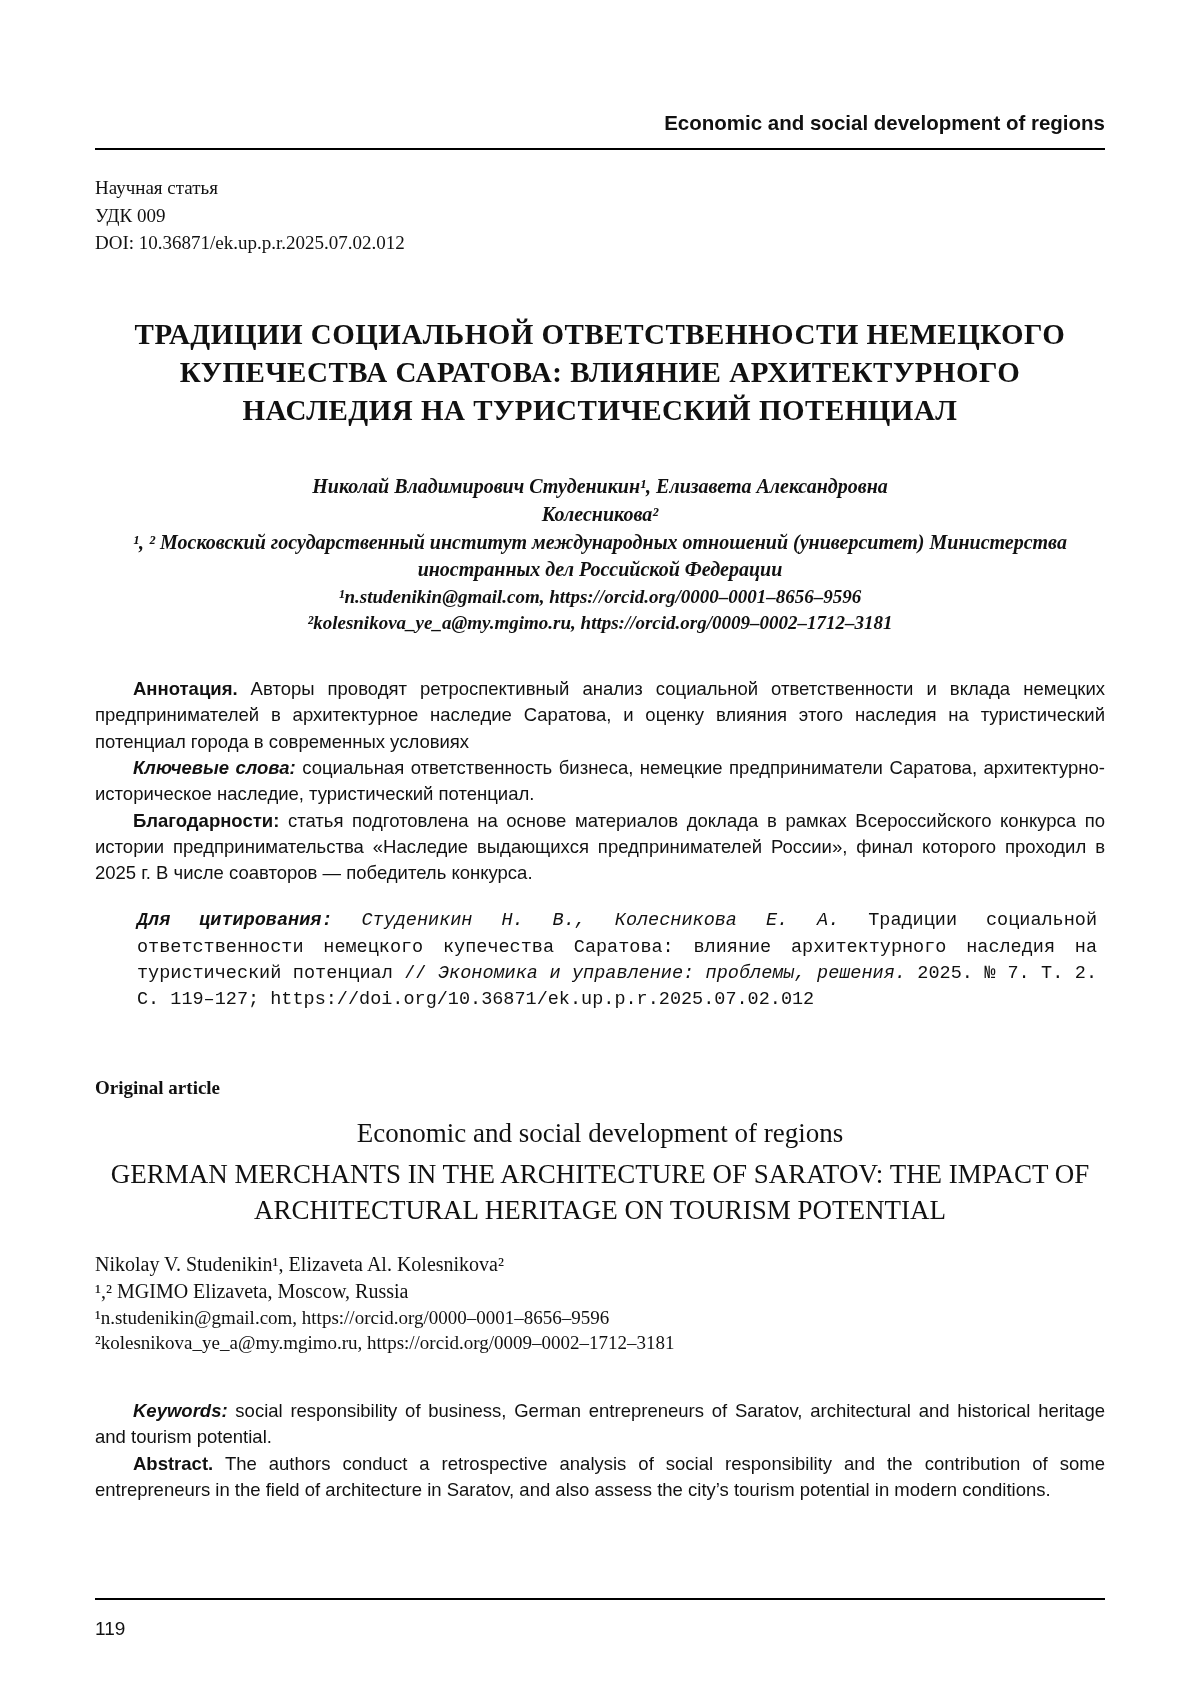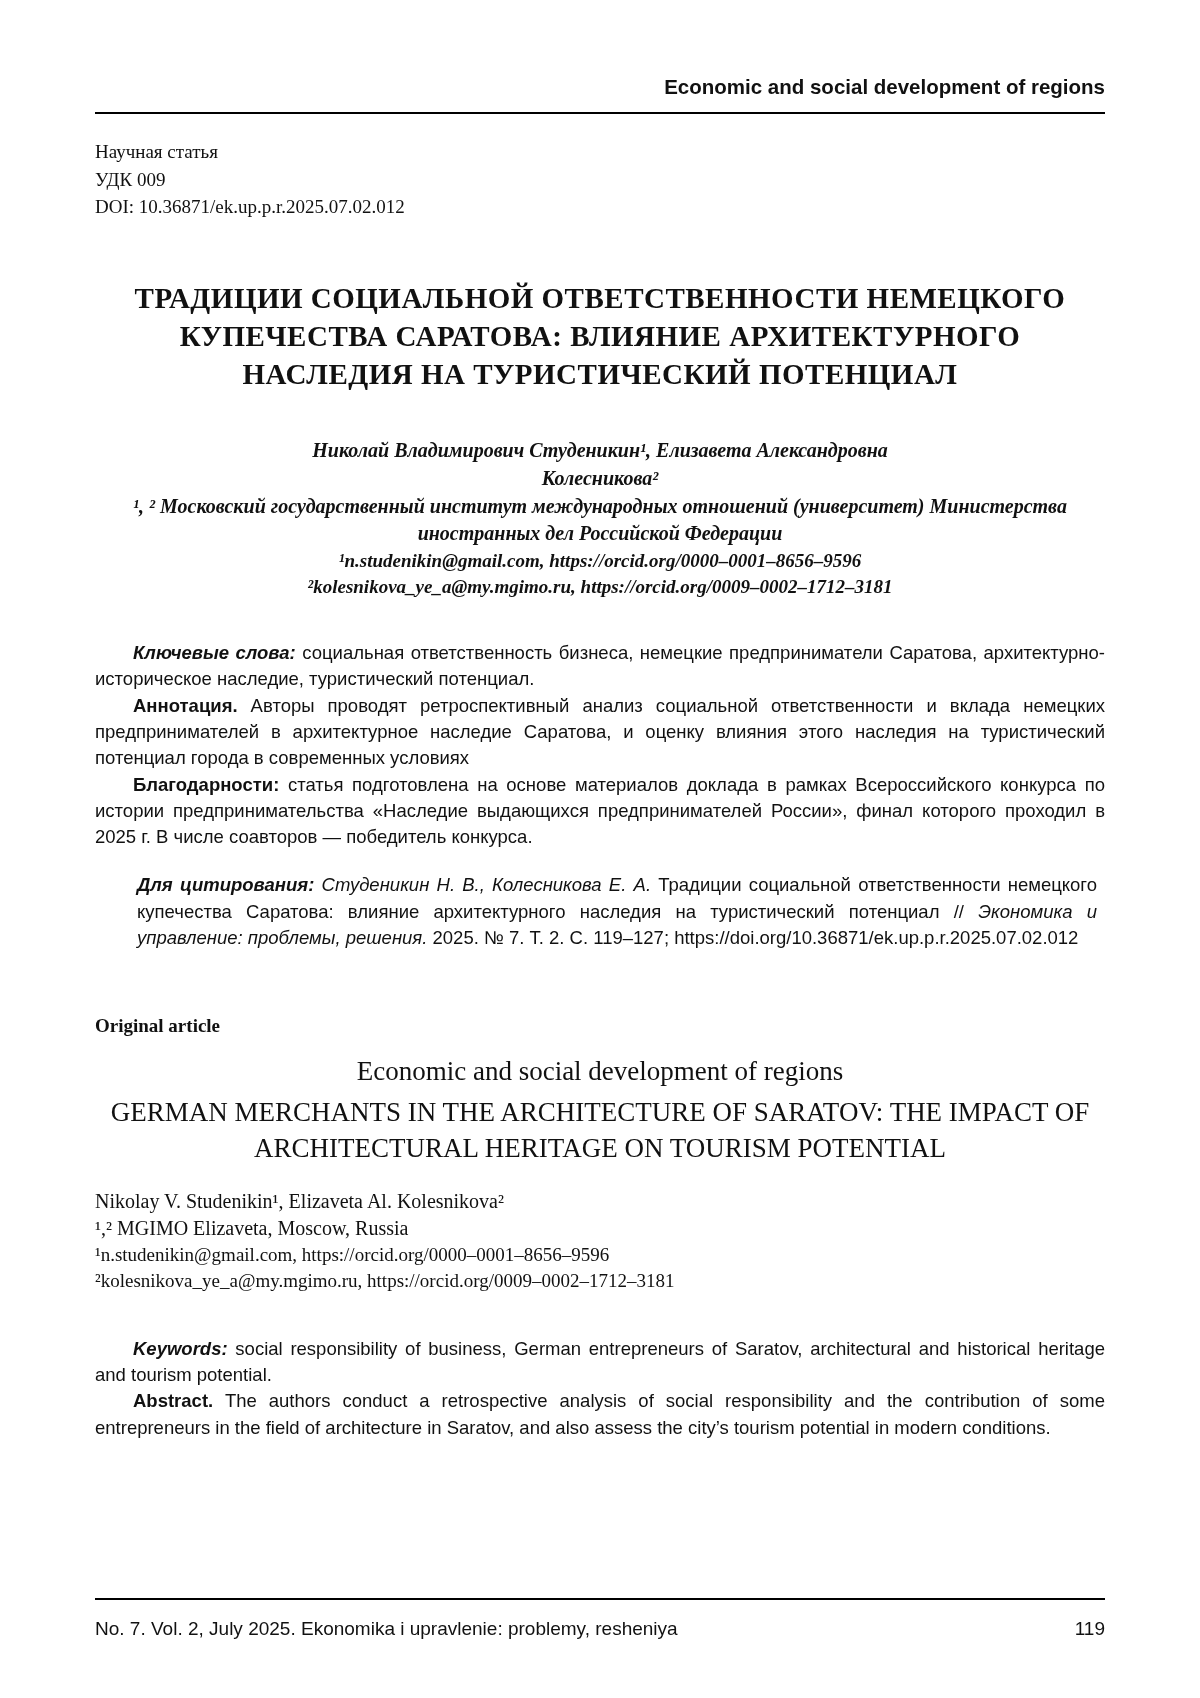--- a/index.html
+++ b/index.html
@@ -1,20 +1,20 @@
 <!DOCTYPE html>
 <html><head>
 <meta charset="utf-8">
 <style>
   * { margin: 0; padding: 0; box-sizing: border-box; }
   html, body { background: #ffffff; }
   body { width: 1200px; height: 1698px; position: relative; color: #111; }
   .page {
     width: 1200px; height: 1698px;
-    padding: 72px 95px 55px 95px;
+    padding: 108px 95px 55px 95px;
     display: flex; flex-direction: column;
     font-family: "Liberation Serif", serif;
     font-size: 19px; line-height: 1.42;
   }
   .running-head {
     border-bottom: 2.5px solid #000;
     padding-bottom: 10px;
     text-align: right;
   }
   .running-head .rh-text {
@@ -45,21 +45,21 @@
     text-align: justify;
   }
   .ru-abstract p { text-indent: 38px; }
   .citation-block {
     margin-top: 22px;
     margin-left: 42px; margin-right: 8px;
     font-family: "Liberation Sans", sans-serif;
     font-size: 18.5px; line-height: 1.42;
     text-align: justify;
   }
-  .citation-block p { text-indent: 0; }
+  .citation-block p { text-indent: 0; font-family: Liberation Mono, monospace; }
   .original-article { margin-top: 62px; font-size: 19px; font-weight: bold; }
   .en-section-title {
     margin-top: 14px; text-align: center;
     font-size: 27px; line-height: 1.3;
   }
   .en-title {
     margin-top: 6px; text-align: center;
     font-size: 27px; line-height: 1.32;
     font-weight: normal;
   }
@@ -105,22 +105,22 @@
   <h1 class="title-ru">ТРАДИЦИИ СОЦИАЛЬНОЙ ОТВЕТСТВЕННОСТИ НЕМЕЦКОГО КУПЕЧЕСТВА САРАТОВА: ВЛИЯНИЕ АРХИТЕКТУРНОГО НАСЛЕДИЯ НА ТУРИСТИЧЕСКИЙ ПОТЕНЦИАЛ</h1>
 
   <div class="authors-block">
     <div style="max-width: 640px; margin: 0 auto;">Николай Владимирович Студеникин¹, Елизавета Александровна Колесникова²</div>
     <div>¹, ² Московский государственный институт международных отношений (университет) Министерства иностранных дел Российской Федерации</div>
     <div class="emails">¹n.studenikin@gmail.com, https://orcid.org/0000–0001–8656–9596</div>
     <div class="emails">²kolesnikova_ye_a@my.mgimo.ru, https://orcid.org/0009–0002–1712–3181</div>
   </div>
 
   <div class="ru-abstract">
+    <p><span class="b">Аннотация.</span><span> Авторы проводят ретроспективный анализ социальной ответственности и вклада немецких предпринимателей в архитектурное наследие Саратова, и оценку влияния этого наследия на туристический потенциал города в современных условиях</span></p>
     <p><span class="bi">Ключевые слова:</span><span> социальная ответственность бизнеса, немецкие предприниматели Саратова, архитектурно-историческое наследие, туристический потенциал.</span></p>
-    <p><span class="b">Аннотация.</span><span> Авторы проводят ретроспективный анализ социальной ответственности и вклада немецких предпринимателей в архитектурное наследие Саратова, и оценку влияния этого наследия на туристический потенциал города в современных условиях</span></p>
     <p><span class="b">Благодарности:</span><span> статья подготовлена на основе материалов доклада в рамках Всероссийского конкурса по истории предпринимательства «Наследие выдающихся предпринимателей России», финал которого проходил в 2025 г. В числе соавторов — победитель конкурса.</span></p>
   </div>
 
   <div class="citation-block">
     <p><span class="bi">Для цитирования:</span><span class="i"> Студеникин Н. В., Колесникова Е. А. </span><span>Традиции социальной ответственности немецкого купечества Саратова: влияние архитектурного наследия на туристический потенциал // </span><span class="i">Экономика и управление: проблемы, решения.</span><span> 2025. № 7. Т. 2. С. 119–127; https://doi.org/10.36871/ek.up.p.r.2025.07.02.012</span></p>
   </div>
 
   <div class="original-article">Original article</div>
 
   <div class="en-section-title">Economic and social development of regions</div>
@@ -133,17 +133,16 @@
     <div class="small">¹n.studenikin@gmail.com, https://orcid.org/0000–0001–8656–9596</div>
     <div class="small">²kolesnikova_ye_a@my.mgimo.ru, https://orcid.org/0009–0002–1712–3181</div>
   </div>
 
   <div class="en-abstract">
     <p><span class="bi">Keywords:</span><span> social responsibility of business, German entrepreneurs of Saratov, architectural and historical heritage and tourism potential.</span></p>
     <p><span class="b">Abstract.</span><span> The authors conduct a retrospective analysis of social responsibility and the contribution of some entrepreneurs in the field of architecture in Saratov, and also assess the city’s tourism potential in modern conditions.</span></p>
   </div>
 
   <div class="footer">
-    <span>No. 7. Vol. 2, July 2025. Ekonomika i upravlenie: problemy, resheniya</span>
     <span>119</span>
   </div>
 
 </div>
 
 </body></html>

